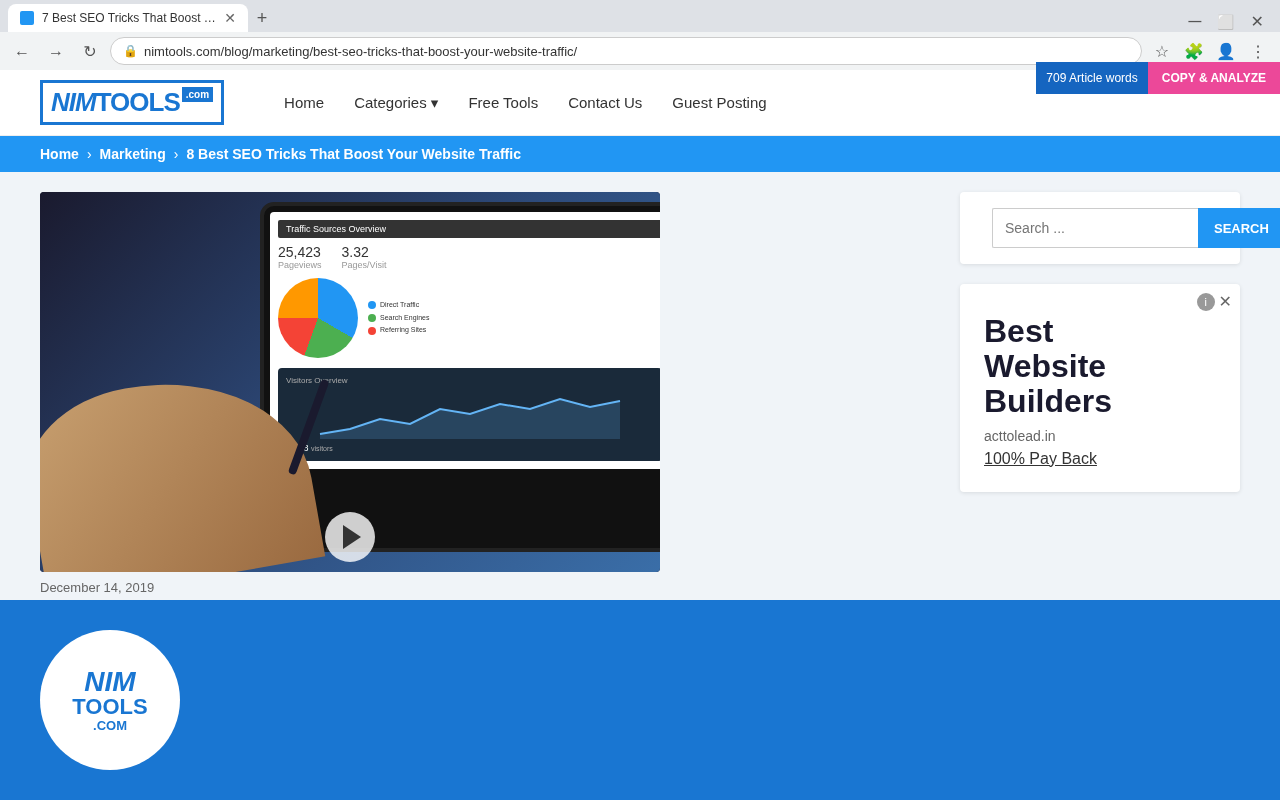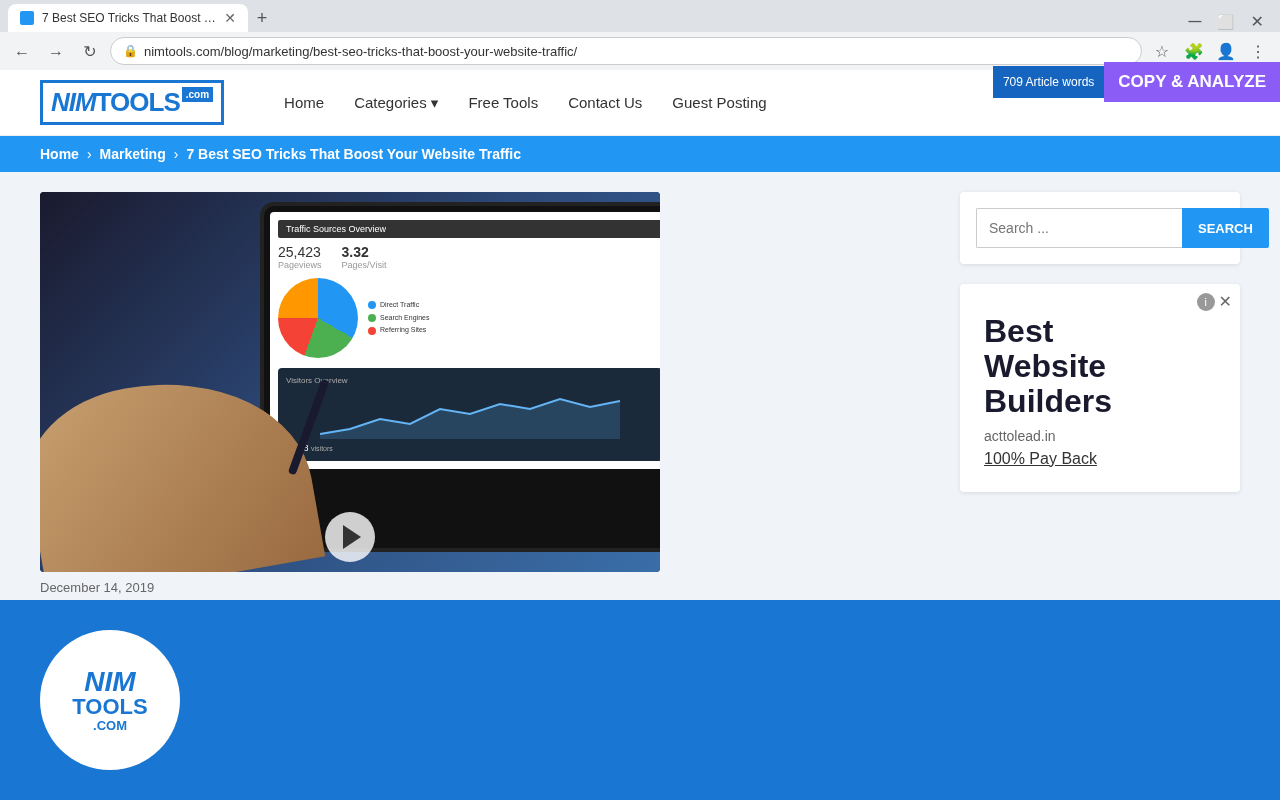--- a/index.html
+++ b/index.html
@@ -35,22 +35,22 @@
 
     
     .extension-bar {
       position: absolute; top: 62px; right: 0; display: flex; align-items: center; z-index: 100; padding-left: 22px;
     }
     .word-count-badge {
       background: #1565c0; color: white; font-size: 12px; padding: 4px 10px; height: 32px;
       display: flex; align-items: center;
     }
     .copy-analyze-btn {
-      background: #8b5cf6; color: white; font-weight: bold; font-size: 17px; padding: 0 14px;
-      height: 40px; border: none; cursor: pointer; display: flex; align-items: center;
+      background: #ec4899; color: white; font-weight: bold; font-size: 12px; padding: 0 14px;
+      height: 32px; border: none; cursor: pointer; display: flex; align-items: center;
     }
 
     
     .website {
       position: relative; background: white;
     }
 
     
     .site-nav {
       display: flex; align-items: center; padding: 10px 40px; background: white; border-bottom: 1px solid #eee;
@@ -100,21 +100,21 @@
     .play-icon { width: 0; height: 0; border-top: 12px solid transparent; border-bottom: 12px solid transparent; border-left: 18px solid #333; margin-left: 4px; }
 
     .article-date { font-size: 13px; color: #666; margin-top: 8px; }
 
     
     .sidebar { width: 280px; flex-shrink: 0; }
     .search-widget {
       background: white; padding: 16px; border-radius: 4px; margin-bottom: 20px;
       box-shadow: 0 1px 4px rgba(0,0,0,0.1);
     }
-    .search-row { display: flex; gap: 0; }
+    .search-row { display: flex; gap: 0; margin-left: 16px; }
     .search-input {
       flex: 1; height: 40px; border: 1px solid #ccc; border-right: none; padding: 0 12px;
       font-size: 14px; color: #999; border-radius: 2px 0 0 2px;
     }
     .search-button {
       background: #2196F3; color: white; font-weight: bold; font-size: 13px;
       border: none; padding: 0 16px; cursor: pointer; border-radius: 0 2px 2px 0; height: 40px;
     }
 
     
@@ -213,41 +213,41 @@
       <a class="nav-link">Contact Us</a>
       <a class="nav-link">Guest Posting</a>
     </div>
   </div>
 
   <div class="breadcrumb-bar">
     <span class="breadcrumb-item">Home</span>
     <span class="breadcrumb-sep">›</span>
     <span class="breadcrumb-item">Marketing</span>
     <span class="breadcrumb-sep">›</span>
-    <span class="breadcrumb-current">7 Best SEO Tricks That Boost Your Website Traffic</span>
+    <span class="breadcrumb-current">8 Best SEO Tricks That Boost Your Website Traffic</span>
   </div>
 
   <div class="main-content">
 
     <div class="article-area">
 
       <div class="featured-image">
         <div class="featured-image-inner">
 
           <div style="position:absolute; top:10px; right:-20px; width:420px; height:350px; background:#111; border-radius:14px; overflow:hidden; border:4px solid #222;">
             <div style="background:white; margin:6px; border-radius:4px; padding:8px; height:calc(100%-12px);">
 
               <div style="background:#333; color:white; padding:4px 8px; font-size:9px; margin-bottom:6px; border-radius:2px;">Traffic Sources Overview</div>
               <div style="display:flex; gap:20px; margin-bottom:8px;">
                 <div style="font-size:9px; color:#333;">
                     <div style="font-size:14px; font-weight:normal; color:#333;">25,423</div>
                     <div style="color:#999;">Pageviews</div>
                   </div>
                 <div style="font-size:9px; color:#333;">
-                    <div style="font-size:14px; font-weight:bold; color:#333;">3.32</div>
+                    <div style="font-size:14px; font-weight:normal; color:#333;">3.32</div>
                     <div style="color:#999;">Pages/Visit</div>
                   </div>
               </div>
 
               <div style="display:flex; gap:10px; align-items:center;">
 
                 <div style="width:80px; height:80px; border-radius:50%; background: conic-gradient(#2196F3 0deg 120deg, #4caf50 120deg 200deg, #f44336 200deg 270deg, #ff9800 270deg 360deg); flex-shrink:0;"></div>
 
                 <div style="font-size:7px; color:#333; line-height:1.8;">
                   <div style="display:flex; align-items:center; gap:4px;"><div style="width:8px; height:8px; background:#2196F3; border-radius:50%;"></div> Direct Traffic</div>

